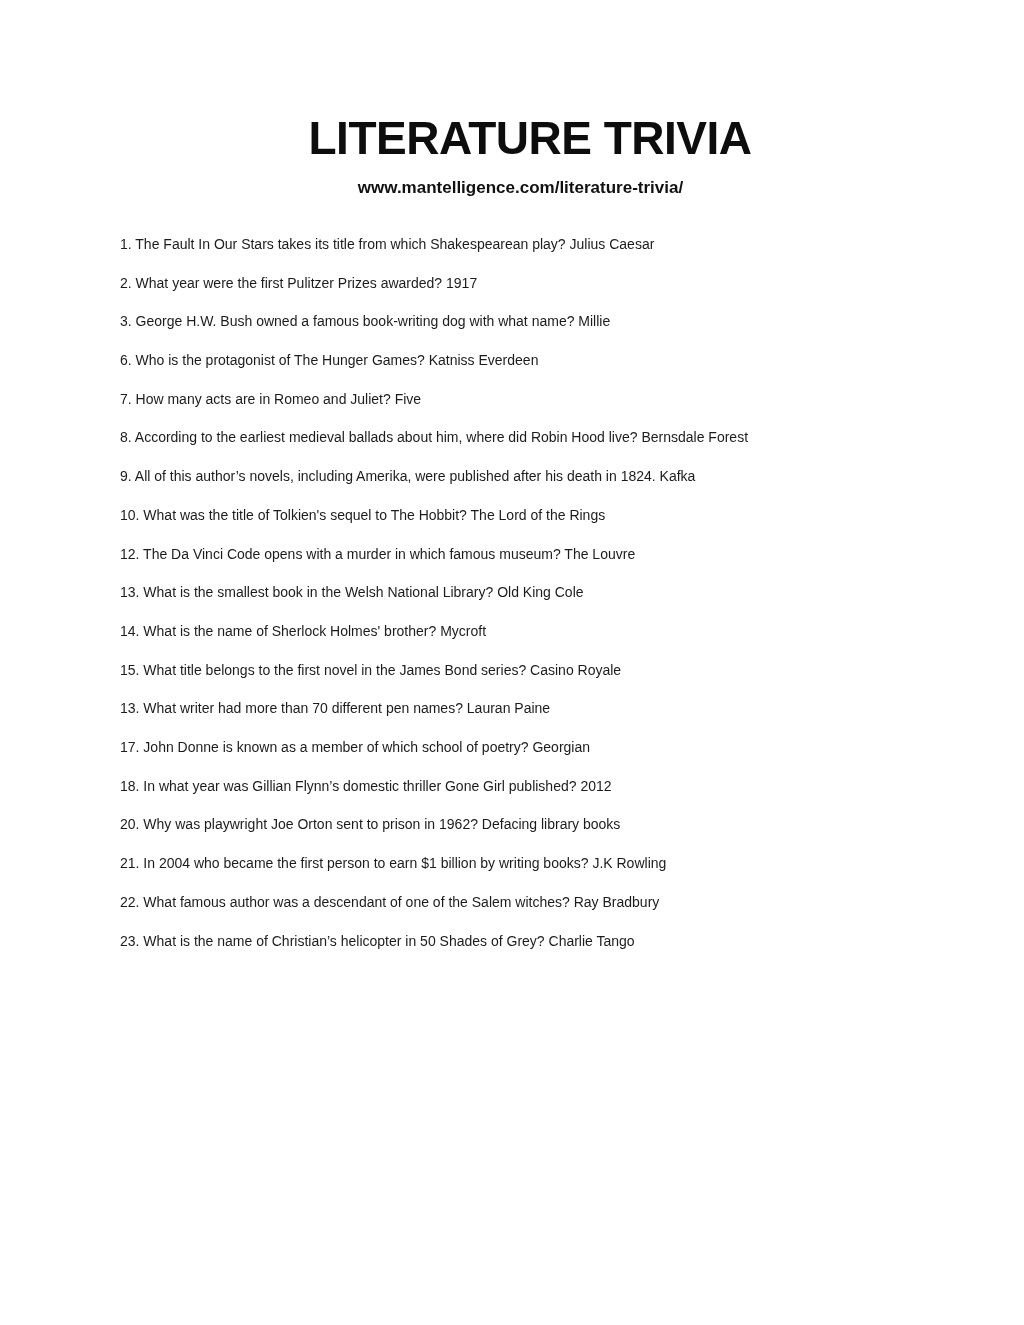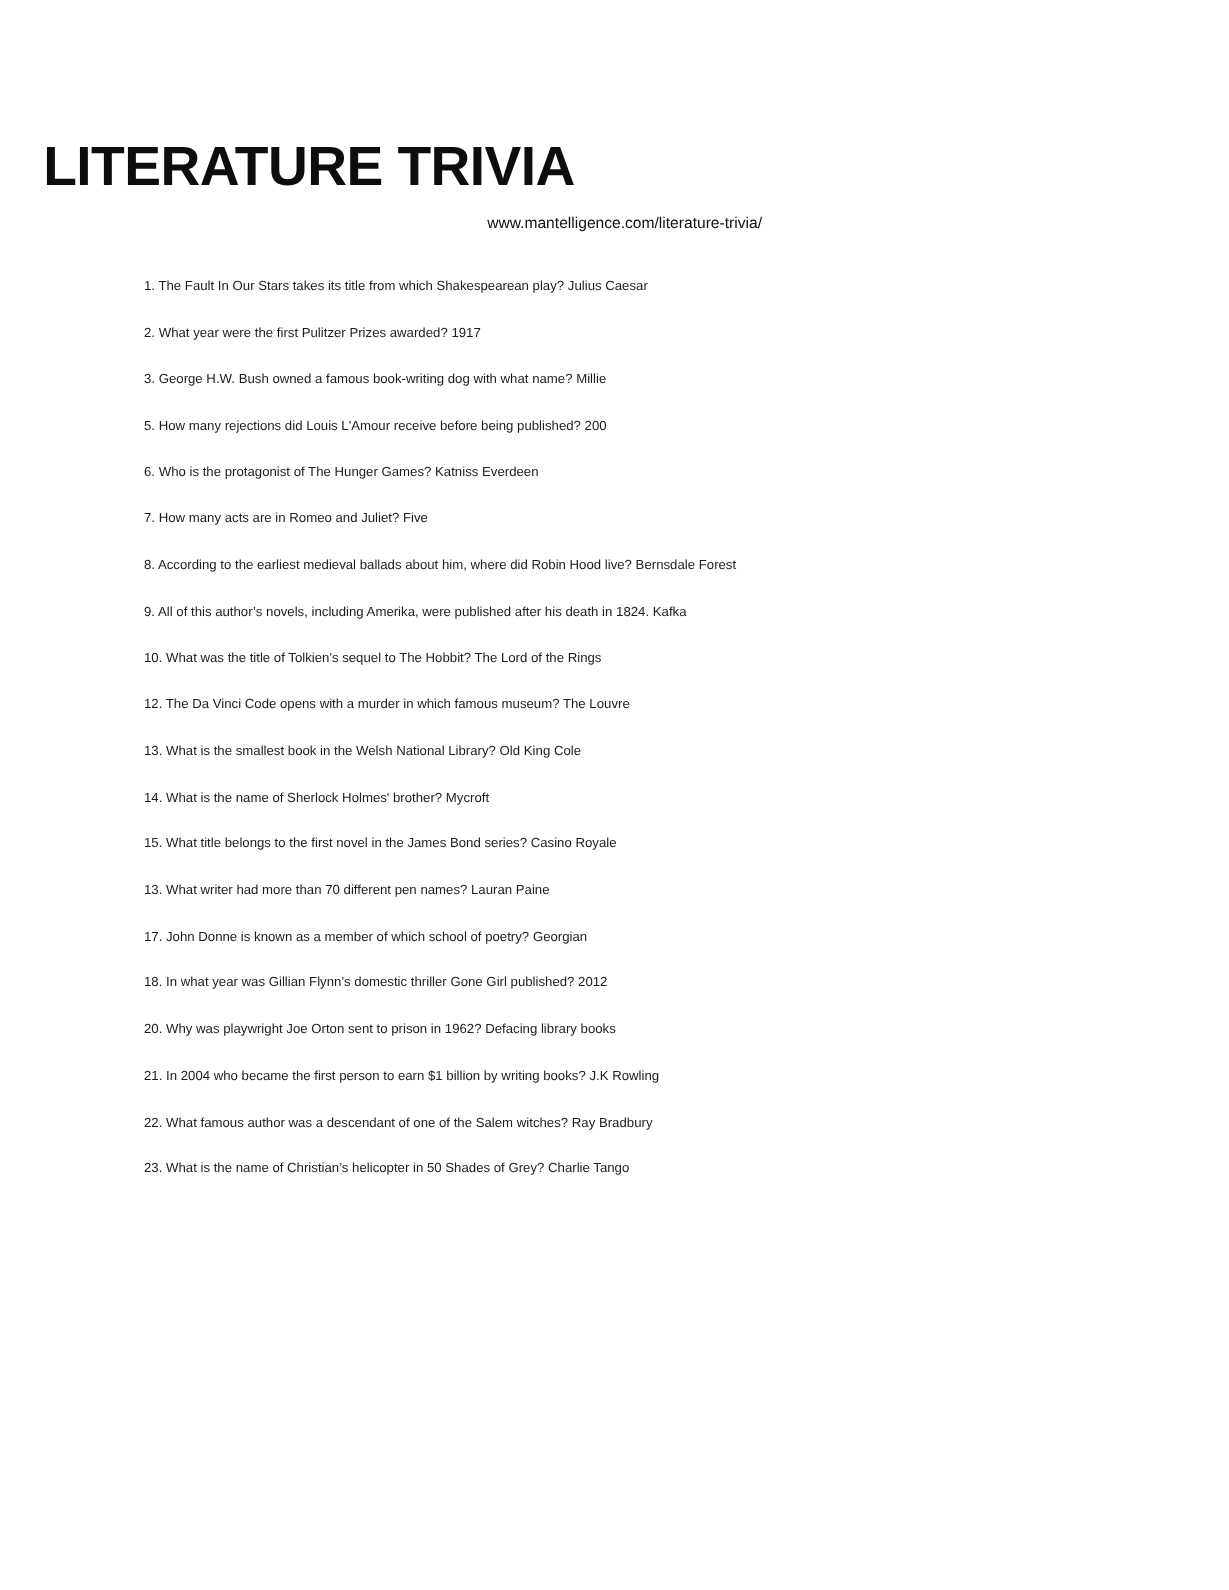--- a/index.html
+++ b/index.html
@@ -13,56 +13,56 @@
     height: 1325px;
     margin: 0 auto;
     background: #ffffff;
     font-family: "Liberation Sans", sans-serif;
     color: #1c1c1c;
     overflow: hidden;
   }
   .doc-title {
     margin: 0;
     padding-top: 112px;
+    text-align: center;
     font-size: 46px;
     font-weight: 700;
     letter-spacing: -0.5px;
     color: #0d0d0d;
     line-height: 1.15;
     padding-left: 36px;
   }
   .doc-subtitle {
     margin-top: 13px;
     text-align: center;
-    font-size: 13px;
-    font-weight: 400;
+    font-size: 17px;
+    font-weight: 700;
     color: #111111;
     padding-left: 17px;
   }
   .trivia-list {
     margin: 27px 110px 0 120px;
   }
   .item {
-    font-size: 11px;
+    font-size: 14px;
     line-height: 38.7px;
     white-space: nowrap;
     color: #1c1c1c;
   }
 </style>
 </head>
 <body>
 
 <div class="page">
   <h1 class="doc-title">LITERATURE TRIVIA</h1>
   <div class="doc-subtitle">www.mantelligence.com/literature-trivia/</div>
   <div class="trivia-list">
       <div class="item">1. The Fault In Our Stars takes its title from which Shakespearean play? Julius Caesar</div>
       <div class="item">2. What year were the first Pulitzer Prizes awarded? 1917</div>
       <div class="item">3. George H.W. Bush owned a famous book-writing dog with what name? Millie</div>
-      <div class="item">5. How many rejections did Louis L'Amour receive before being published? 200</div>
       <div class="item">6. Who is the protagonist of The Hunger Games? Katniss Everdeen</div>
       <div class="item">7. How many acts are in Romeo and Juliet? Five</div>
       <div class="item">8. According to the earliest medieval ballads about him, where did Robin Hood live? Bernsdale Forest</div>
       <div class="item">9. All of this author’s novels, including Amerika, were published after his death in 1824. Kafka</div>
       <div class="item">10. What was the title of Tolkien's sequel to The Hobbit? The Lord of the Rings</div>
       <div class="item">12. The Da Vinci Code opens with a murder in which famous museum? The Louvre</div>
       <div class="item">13. What is the smallest book in the Welsh National Library? Old King Cole</div>
       <div class="item">14. What is the name of Sherlock Holmes' brother? Mycroft</div>
       <div class="item">15. What title belongs to the first novel in the James Bond series? Casino Royale</div>
       <div class="item">13. What writer had more than 70 different pen names? Lauran Paine</div>

